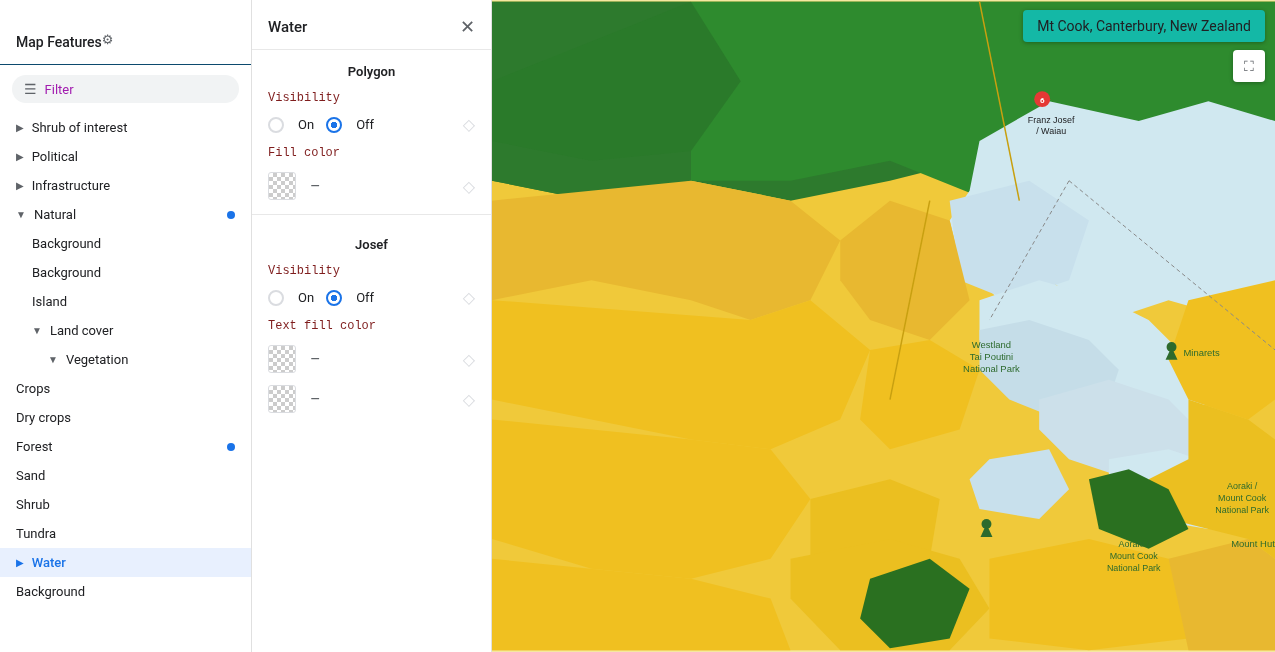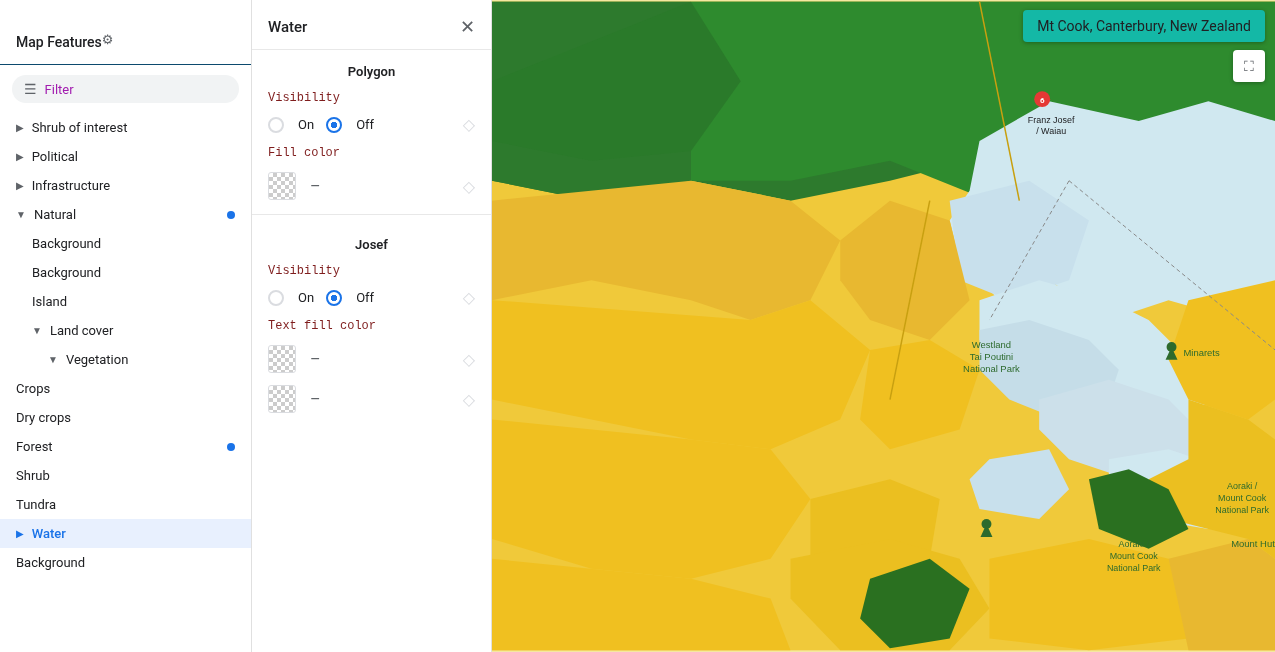--- a/index.html
+++ b/index.html
@@ -276,20 +276,23 @@
     <li class="nav-item nav-item-indent3">
       <span>Dry crops</span>
     </li>
 
     <li class="nav-item nav-item-indent3">
       <span>Forest</span>
       <span class="dot"></span>
     </li>
 
 
+    <li class="nav-item nav-item-indent3">
+      <span>Sand</span>
+    </li>
 
     <li class="nav-item nav-item-indent3">
       <span>Shrub</span>
     </li>
 
     <li class="nav-item nav-item-indent3">
       <span>Tundra</span>
     </li>
 
     <li class="nav-item selected">

